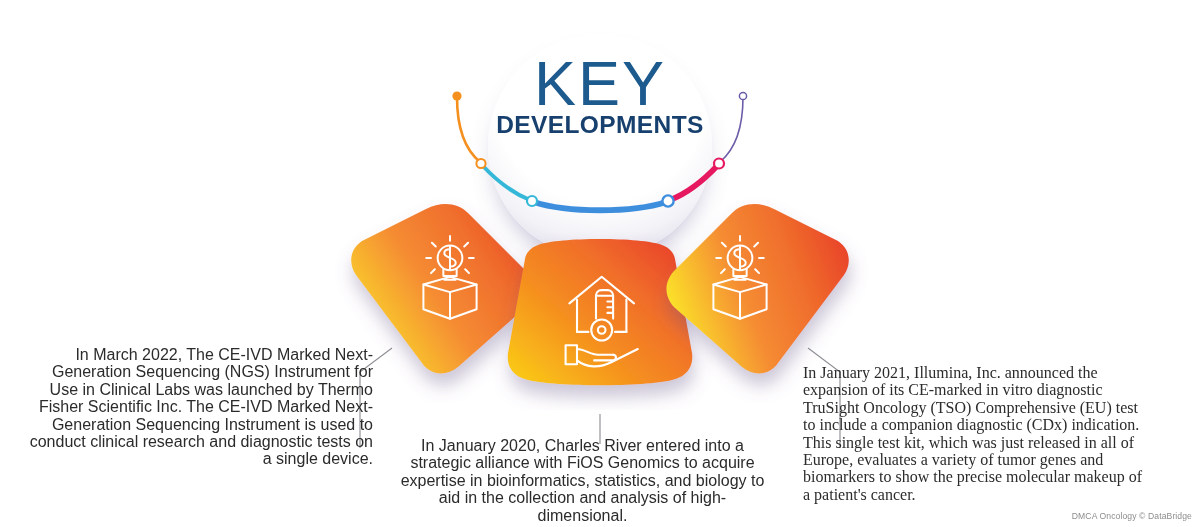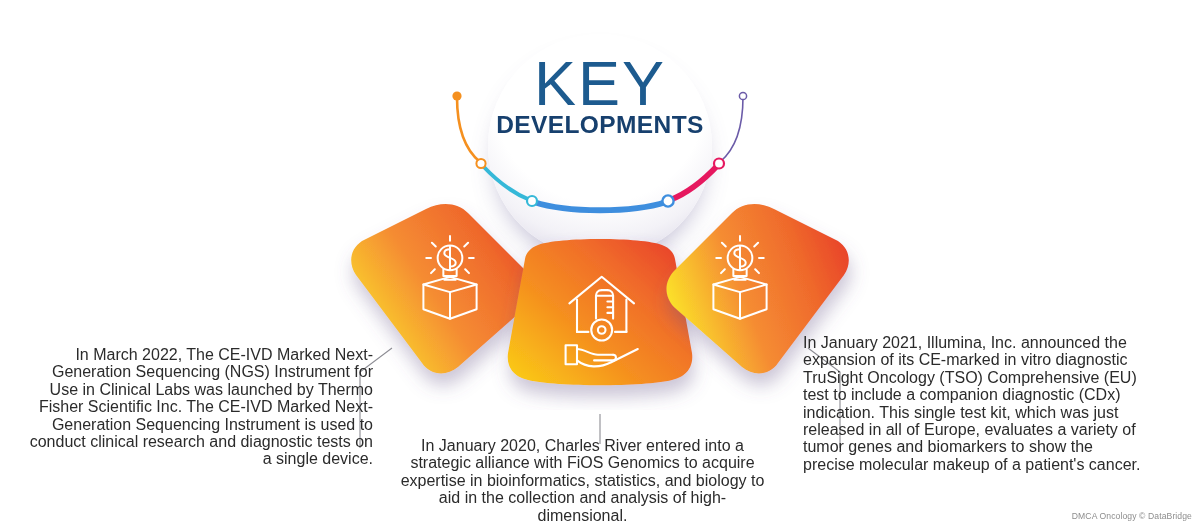--- a/index.html
+++ b/index.html
@@ -115,23 +115,24 @@
     text-align: right;
   }
   #blurb-center {
     left: 400px;
     top: 437px;
     width: 365px;
     text-align: center;
   }
   #blurb-right {
     left: 803px;
-    top: 334px;
+    top: 364px;
     width: 340px;
     text-align: left;
+    font-family: Liberation Serif, serif;
   }
 
   
   #footer-note {
     position: absolute;
     right: 8px;
     bottom: 6px;
     font-family: "Liberation Sans", sans-serif;
     font-size: 8.6px;
     color: #8d8d8d;

